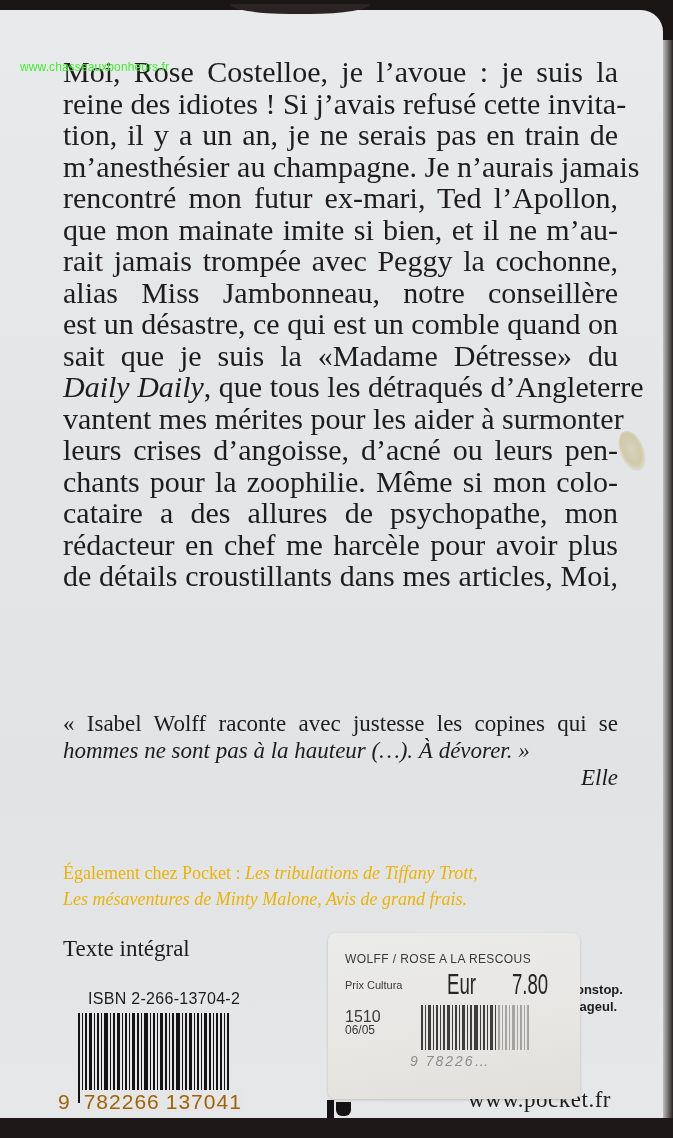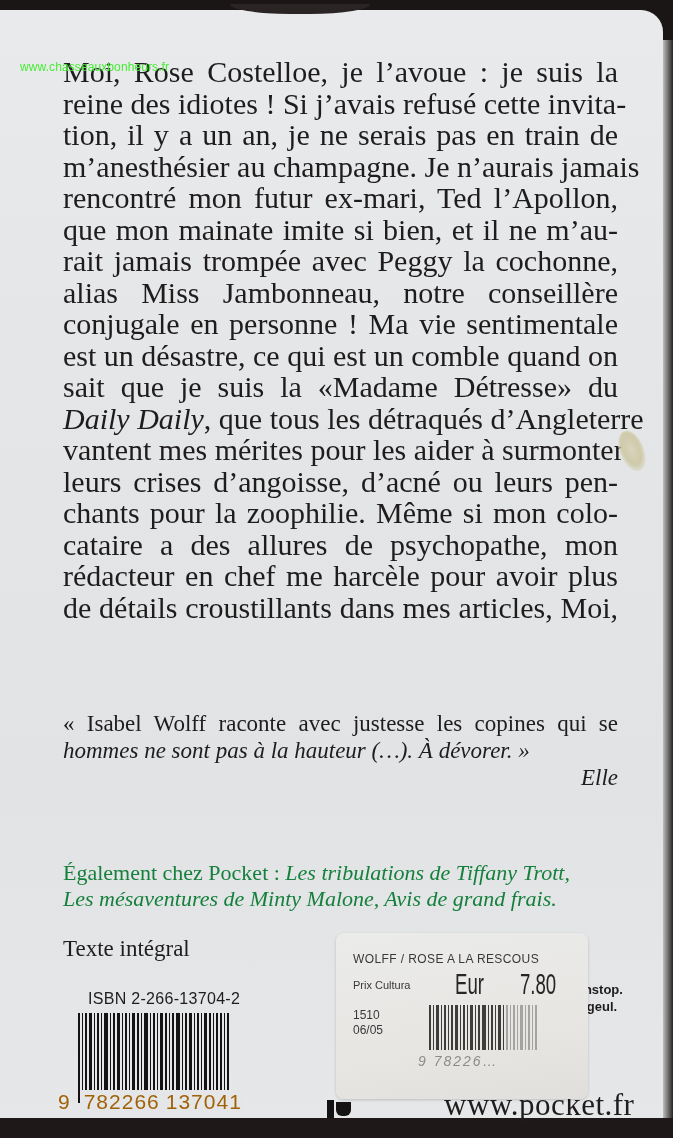--- a/index.html
+++ b/index.html
@@ -43,21 +43,21 @@
   .quote {
     position:absolute; left:63px; top:710px; width:555px;
     font-size:23px; line-height:27px; color:#1e1c1c;
   }
   .quote .line { display:block; text-align:justify; text-align-last:justify; white-space:nowrap; height:27px; }
   .quote .line.last { text-align-last:left;font-style:italic; }
   .quote .source { display:block; text-align:right; font-style:italic; height:27px; }
 
   .also {
     position:absolute; left:63px; top:860px; width:560px;
-    font-size:22px; line-height:26px; color:#15803d;
+    font-size:18px; line-height:26px; color:#eab308;
   }
   .also .it { font-style:italic; }
 
   .texte {
     position:absolute; left:63px; top:936px;
     font-size:23px; color:#1e1c1c;
   }
 
   .isbn {
     position:absolute; left:88px; top:990px;
@@ -78,41 +78,41 @@
   }
   .barcode-digits .lead { margin-right:10px; }
   .barcode-digits .grp { background:#e5e6e7; padding:0 3px; }
 
   .pocket-logo {
     position:absolute; left:327px; top:1097px; width:26px; height:22px;
     display:flex; gap:2px;
   }
   .pocket-logo b { display:block; background:#141212; }
   .pocket-url {
-    position:absolute; left:444px; top:1087px;
-    font-size:31px; color:#1e1c1c; letter-spacing:0.5px;
+    position:absolute; left:468px; top:1087px;
+    font-size:23px; color:#1e1c1c; letter-spacing:0.5px;
   }
   .credit {
     position:absolute; left:568px; top:981px;
     font-family:"Liberation Sans", "DejaVu Sans", sans-serif;
     font-size:13px; line-height:17px; color:#1e1c1c; font-weight:bold;
   }
 
   .sticker {
-    position:absolute; left:336px; top:933px; width:252px; height:166px;
+    position:absolute; left:328px; top:933px; width:252px; height:166px;
     background:linear-gradient(170deg,#ebebea 0%,#e7e6e3 60%,#e1dfdb 100%);
     border-radius:8px; box-shadow:0 1px 3px rgba(0,0,0,0.18);
     font-family:"Liberation Sans", "DejaVu Sans", sans-serif;
     color:#2d2b2b;
   }
   .sticker .title { position:absolute; left:17px; top:19px; font-size:12px; letter-spacing:0.4px; color:#3a3838; }
   .sticker .shop { position:absolute; left:17px; top:46px; font-size:11px; color:#3a3838; }
   .sticker .cur { position:absolute; left:119px; top:34px; font-size:30px; transform:scaleX(0.62); transform-origin:left; color:#272525; }
   .sticker .price { position:absolute; left:184px; top:34px; font-size:30px; transform:scaleX(0.62); transform-origin:left; color:#272525; }
-  .sticker .code1 { position:absolute; left:17px; top:75px; font-size:12px; color:#3a3838; }
+  .sticker .code1 { position:absolute; left:17px; top:75px; font-size:16px; color:#3a3838; }
   .sticker .code2 { position:absolute; left:17px; top:90px; font-size:12px; color:#3a3838; }
   .sticker .sbar { position:absolute; left:93px; top:72px; width:150px; height:45px; display:flex; gap:2px; }
   .sticker .sbar i { display:block; height:45px; background:#2b2929; opacity:0.9; }
   .sticker .sbar i.f { opacity:0.35; }
   .sticker .snum { position:absolute; left:82px; top:120px; font-size:14px; letter-spacing:2px; color:#8d8b8a; font-style:italic;text-align:center; }
 
   .stain {
     position:absolute; left:620px; top:430px; width:24px; height:42px;
     background:radial-gradient(ellipse at 50% 45%,#d8d3bd 0%,#cfcaa9 50%,rgba(220,218,200,0) 80%);
     transform:rotate(-22deg); border-radius:50%;
@@ -130,21 +130,20 @@
 
 <div class="blurb">
   <span class="line">Moi, Rose Costelloe, je l’avoue : je suis la</span>
   <span class="line">reine des idiotes ! Si j’avais refusé cette invita-</span>
   <span class="line">tion, il y a un an, je ne serais pas en train de</span>
   <span class="line">m’anesthésier au champagne. Je n’aurais jamais</span>
   <span class="line">rencontré mon futur ex-mari, Ted l’Apollon,</span>
   <span class="line">que mon mainate imite si bien, et il ne m’au-</span>
   <span class="line">rait jamais trompée avec Peggy la cochonne,</span>
   <span class="line">alias Miss Jambonneau, notre conseillère</span>
-  <span class="line">conjugale en personne ! Ma vie sentimentale</span>
   <span class="line">est un désastre, ce qui est un comble quand on</span>
   <span class="line">sait que je suis la «Madame Détresse» du</span>
   <span class="line"><span class="it">Daily Daily</span><span>, que tous les détraqués d’Angleterre</span></span>
   <span class="line">vantent mes mérites pour les aider à surmonter</span>
   <span class="line">leurs crises d’angoisse, d’acné ou leurs pen-</span>
   <span class="line">chants pour la zoophilie. Même si mon colo-</span>
   <span class="line">cataire a des allures de psychopathe, mon</span>
   <span class="line">rédacteur en chef me harcèle pour avoir plus</span>
   <span class="line">de détails croustillants dans mes articles, Moi,</span>
 </div>

